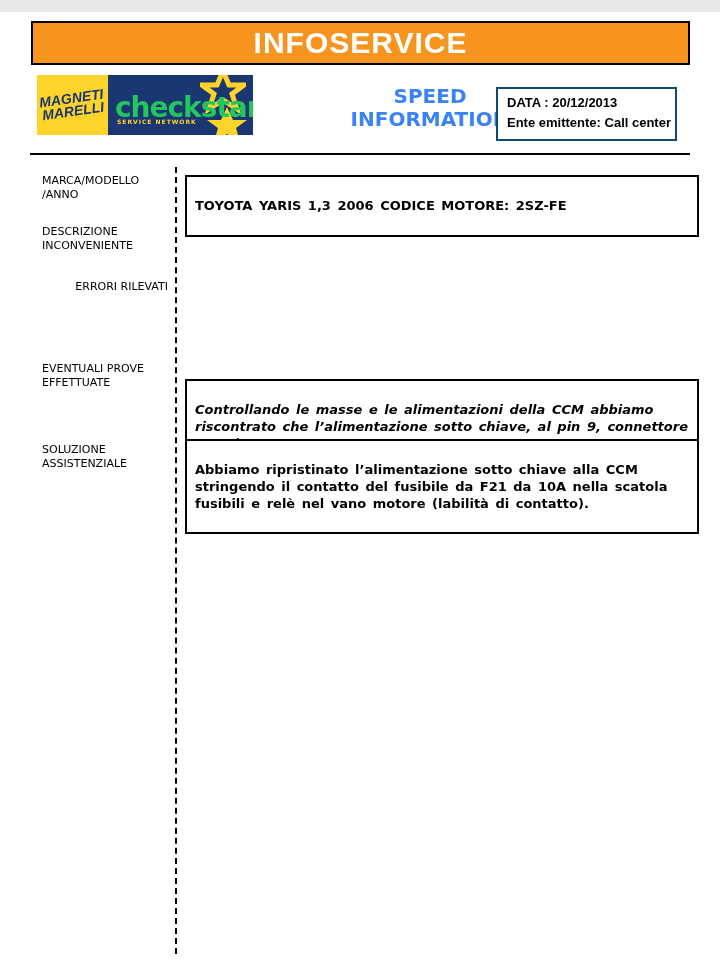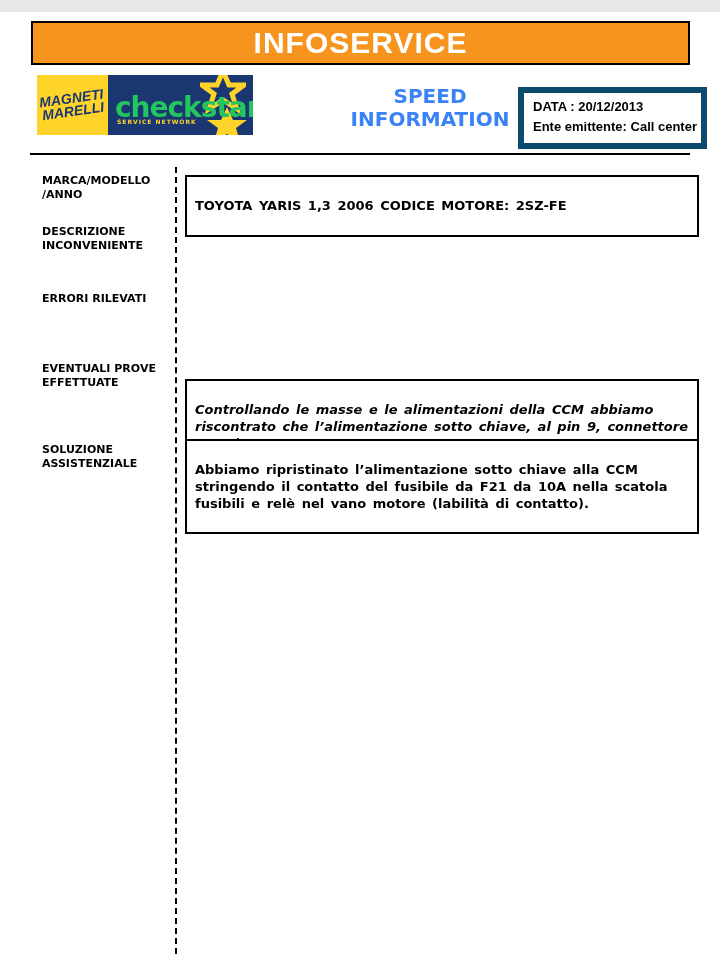--- a/index.html
+++ b/index.html
@@ -49,50 +49,50 @@
     font-size:6px;font-weight:bold;letter-spacing:1px;color:#FFD42A;z-index:2;
   }
   .star-top{position:absolute;left:92px;top:-6px;z-index:1;}
   .star-bottom{position:absolute;left:98px;top:32px;z-index:1;}
   .subtitle{
     position:absolute;left:330px;top:73px;width:200px;
     text-align:center;
     font-weight:bold;font-size:20px;line-height:23px;color:#3b82f6;
   }
   .info-box{
-    position:absolute;left:518px;top:75px;width:168px;height:46px;
-    border:6px solid #0c4a6e;background:#fff;
+    position:absolute;left:496px;top:75px;width:168px;height:46px;
+    border:2px solid #0c4a6e;background:#fff;
     padding:4px 0 0 9px;
   }
   .info-line{font-weight:bold;font-size:13px;line-height:20px;
     font-family:"Liberation Sans",sans-serif;}
   .hr-line{
     position:absolute;left:30px;top:141px;width:660px;height:0;
     border-top:2px solid #000;
   }
   
   .vdash{
     position:absolute;left:175px;top:155px;height:787px;width:0;
     border-left:2px dashed #000;
   }
   .field-label{
     position:absolute;left:42px;width:126px;
-    font-weight:bold;font-size:11px;line-height:14px;
+    font-weight:normal;font-size:11px;line-height:14px;
     white-space:pre-line;
   }
   .value-box{
     position:absolute;left:185px;width:494px;
     border:2px solid #000;background:#fff;
     padding:20px 8px;
     font-weight:bold;font-size:13px;line-height:17px;
     word-spacing:2px;
   }
   .lbl-1{top:162px;}  .box-1{top:163px;min-height:18px;}
   .lbl-2{top:213px;}  .box-2{top:212px;min-height:44px;}
-  .lbl-3{top:280px;}  .box-3{top:291px;min-height:17px;}
+  .lbl-3{top:268px;text-align:right;}  .box-3{top:291px;min-height:17px;}
   .lbl-4{top:350px;}  .box-4{top:367px;min-height:32px;font-style:italic;}
   .lbl-5{top:431px;}  .box-5{top:427px;min-height:48px;}
 </style>
 </head>
 <body>
 
 <div class="page">
 
   <div class="banner">
     <span class="banner-title">INFOSERVICE</span>

